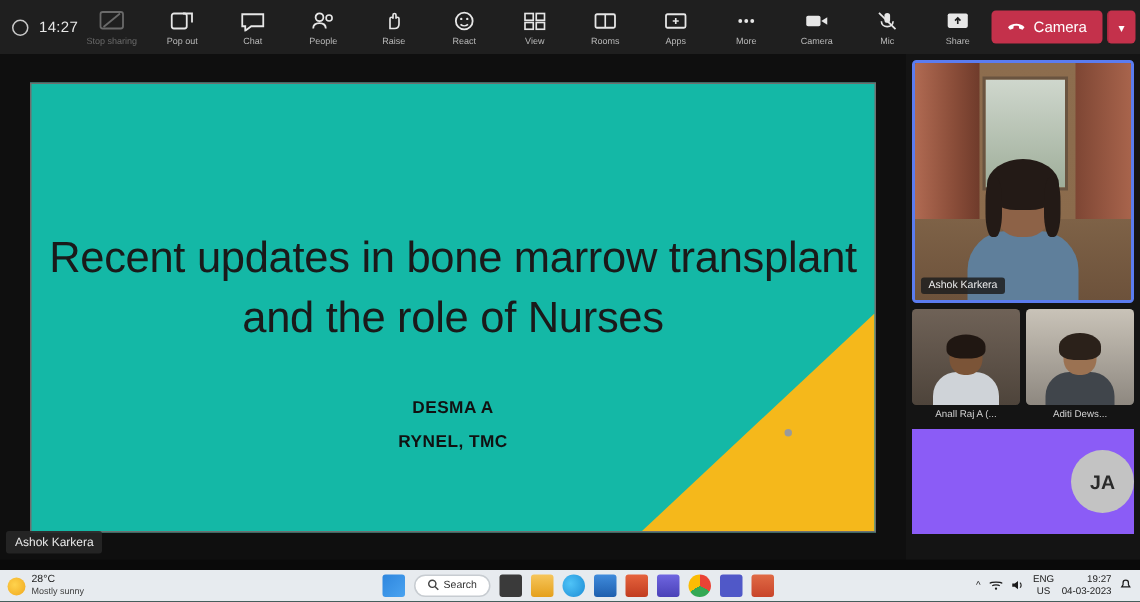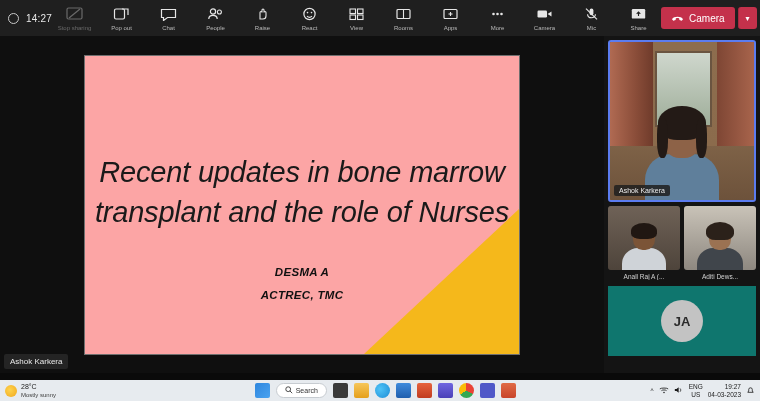--- a/index.html
+++ b/index.html
@@ -79,25 +79,24 @@
     background: #0f0f0f;
   }
   .slide-shell {
     position: absolute; left: 0; top: 0;
     width: 604px; height: 337px;
     background: #0f0f0f;
     display: flex; align-items: center; justify-content: center;
   }
   .slide {
     position: relative;
-    width: 436px; height: 300px;
-    background: #fca5a5;
+    width: 564px; height: 300px;
+    background: #14b8a6;
     border: 1px solid #6f6f6f;
     overflow: hidden;
-    font-style: italic;
   }
   .slide-wedge {
     position: absolute; right: 0; bottom: 0;
     width: 0; height: 0;
     border-left: 155px solid transparent;
     border-bottom: 145px solid #f5b81b;
   }
   .slide-title {
     position: absolute; left: 0; right: 0; top: 96px;
     text-align: center;
@@ -207,22 +206,22 @@
   .small-label {
     width: 72px; text-align: center;
     color: #d2d2d2; font-size: 6.5px;
     margin-top: 3px; overflow: hidden;
     white-space: nowrap; text-overflow: ellipsis;
   }
   .sm-person-a { position: absolute; inset: 0; background: linear-gradient(180deg,#6f6257,#4e443b); }
   .sm-person-b { position: absolute; inset: 0; background: linear-gradient(180deg,#c9c3b8,#8e8880); }
   .tile-avatar {
     width: 148px; height: 70px; margin-top: 6px;
-    display: flex; align-items: center; justify-content: center;
-    background: #0f766e;
+    display: flex; align-items: center; justify-content: flex-end;
+    background: #8b5cf6;
   }
   .avatar-circle {
     width: 42px; height: 42px; border-radius: 50%;
     background: #c3c3c3; color: #2a2a2a;
     display: flex; align-items: center; justify-content: center;
     font-size: 13px; font-weight: bold;
   }
 
   
   .bottom-strip {
@@ -437,21 +436,21 @@
     </div>
   </div>
 
   <div class="stage">
     <div class="slide-shell">
       <div class="slide">
         <div class="slide-wedge"></div>
         <div class="slide-title">Recent updates in bone marrow transplant and the role of Nurses</div>
         <div class="slide-sub">
           <div>DESMA A</div>
-          <div>ACTREC, TMC</div>
+          <div>RYNEL, TMC</div>
         </div>
         <div class="cursor-dot"></div>
       </div>
     </div>
     <div class="presenter-tag">Ashok Karkera</div>
   </div>
 
   <div class="rail">
 
     <div class="tile tile-main">

